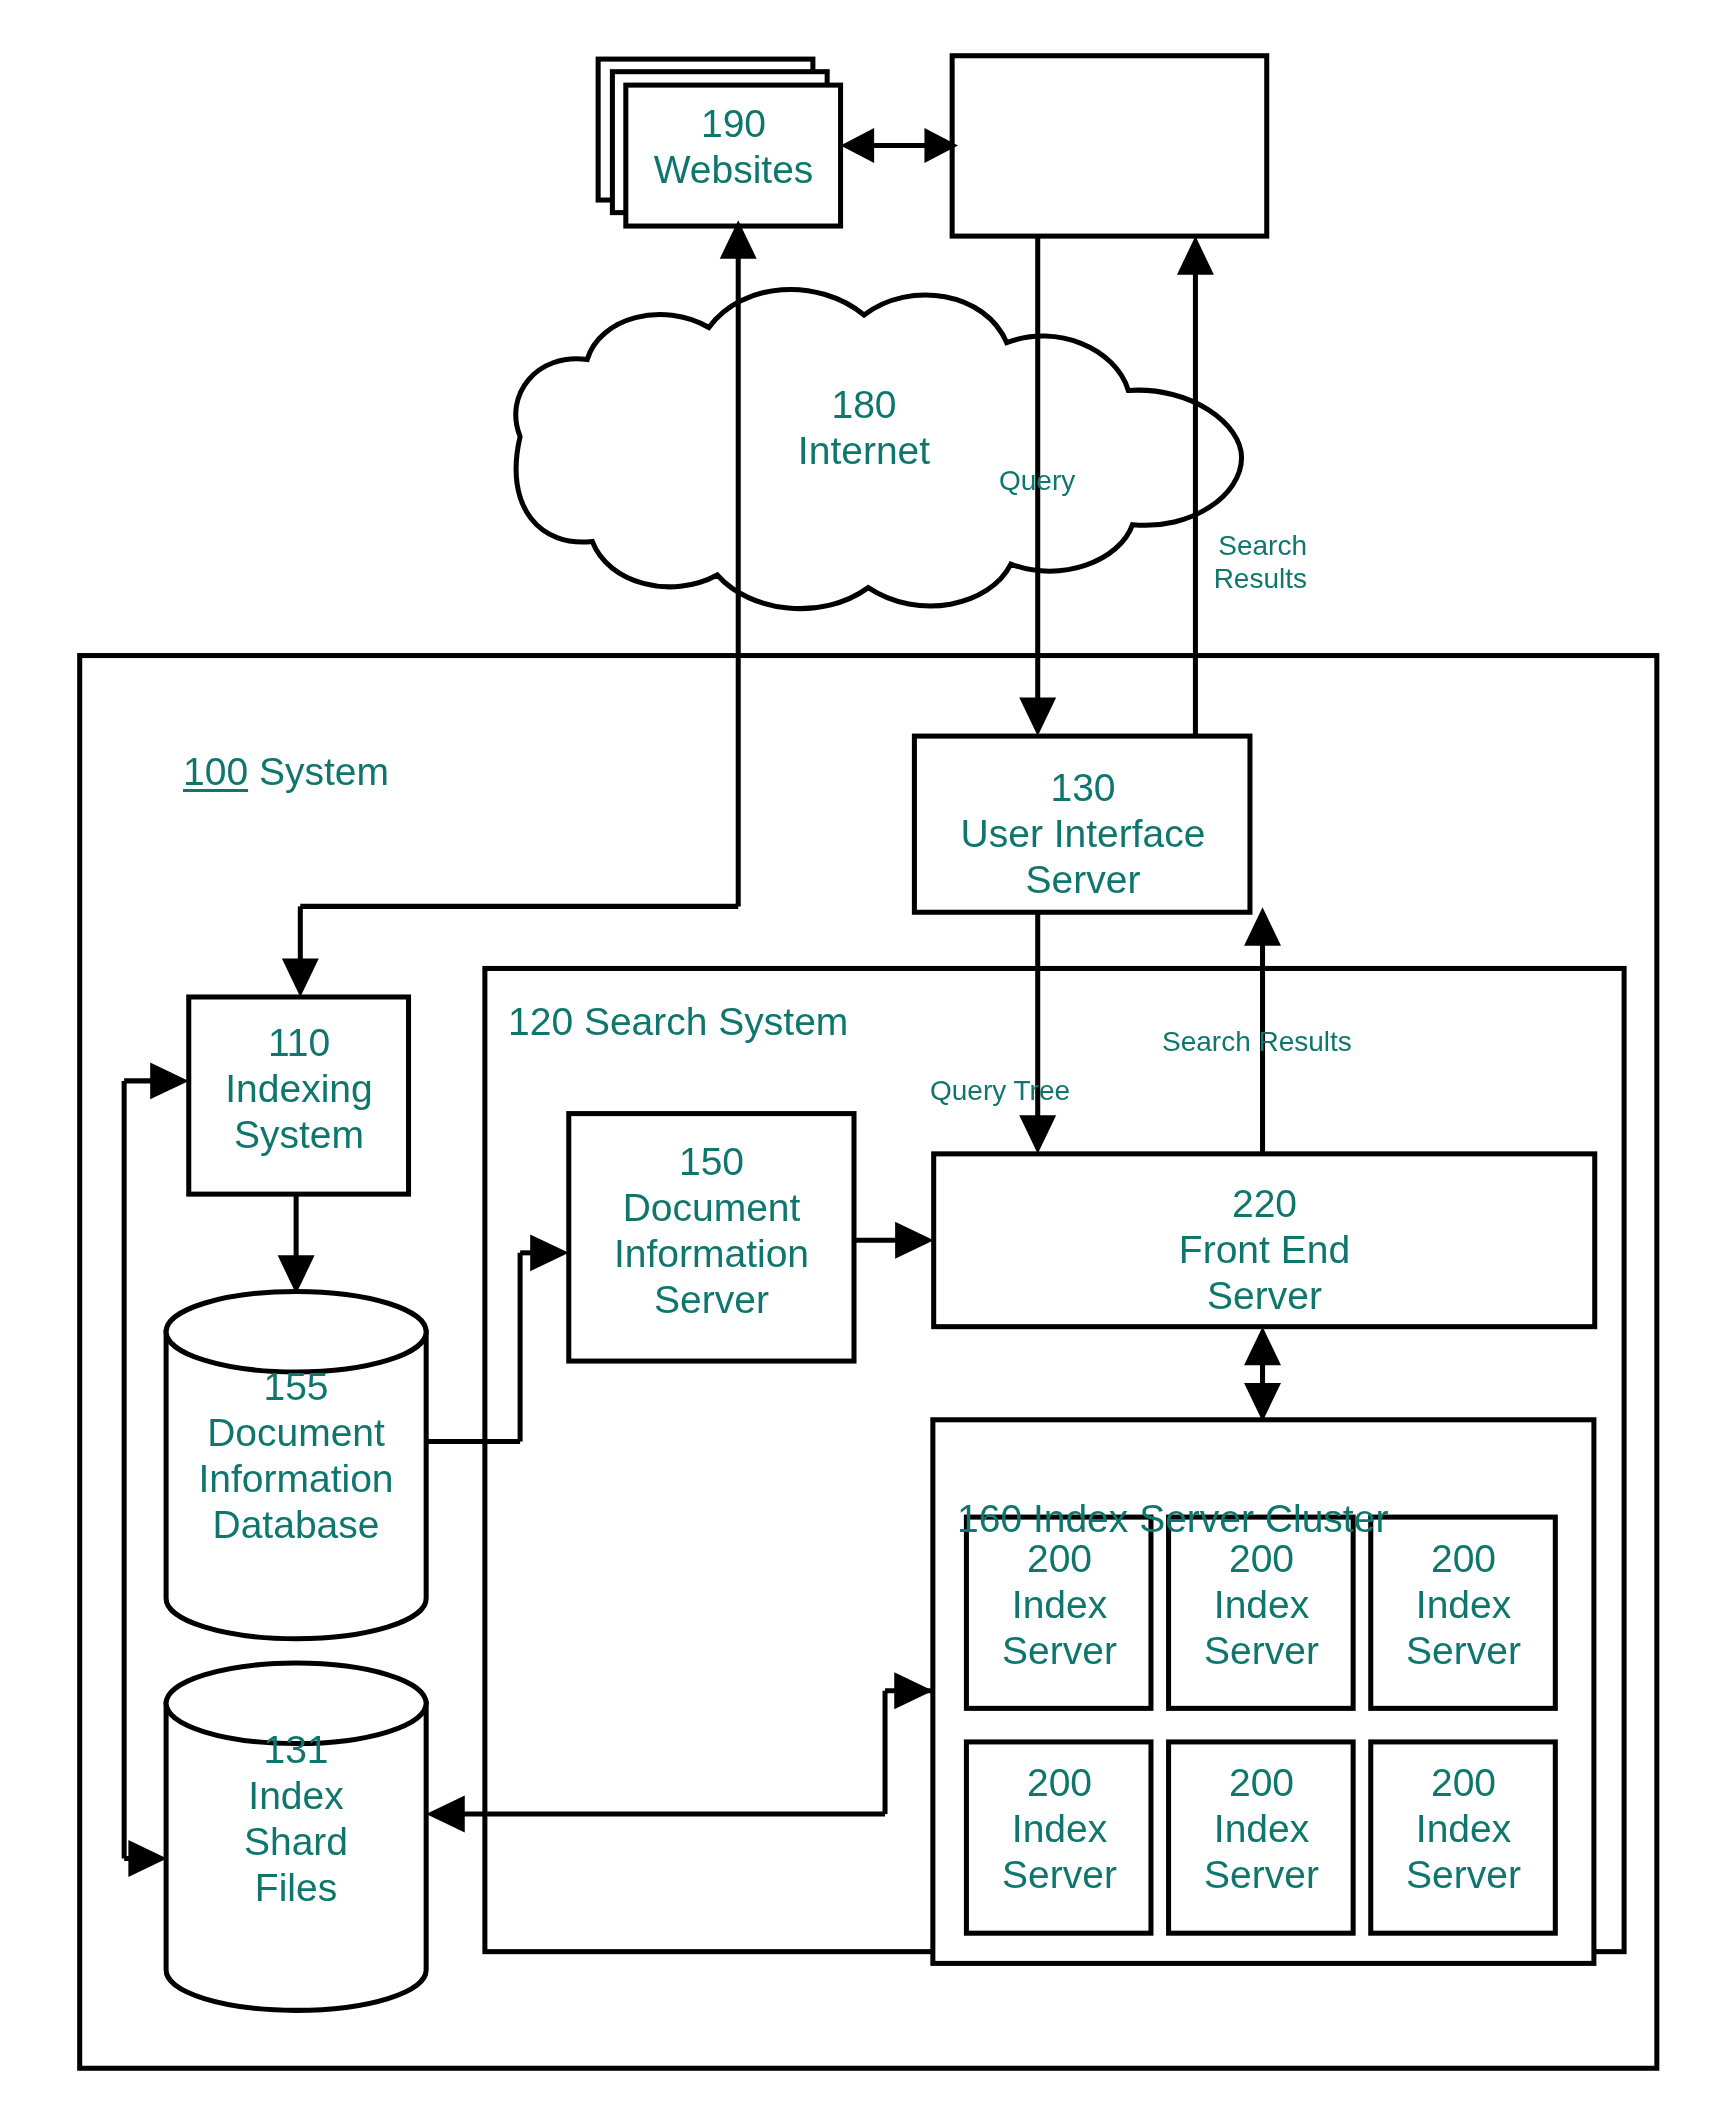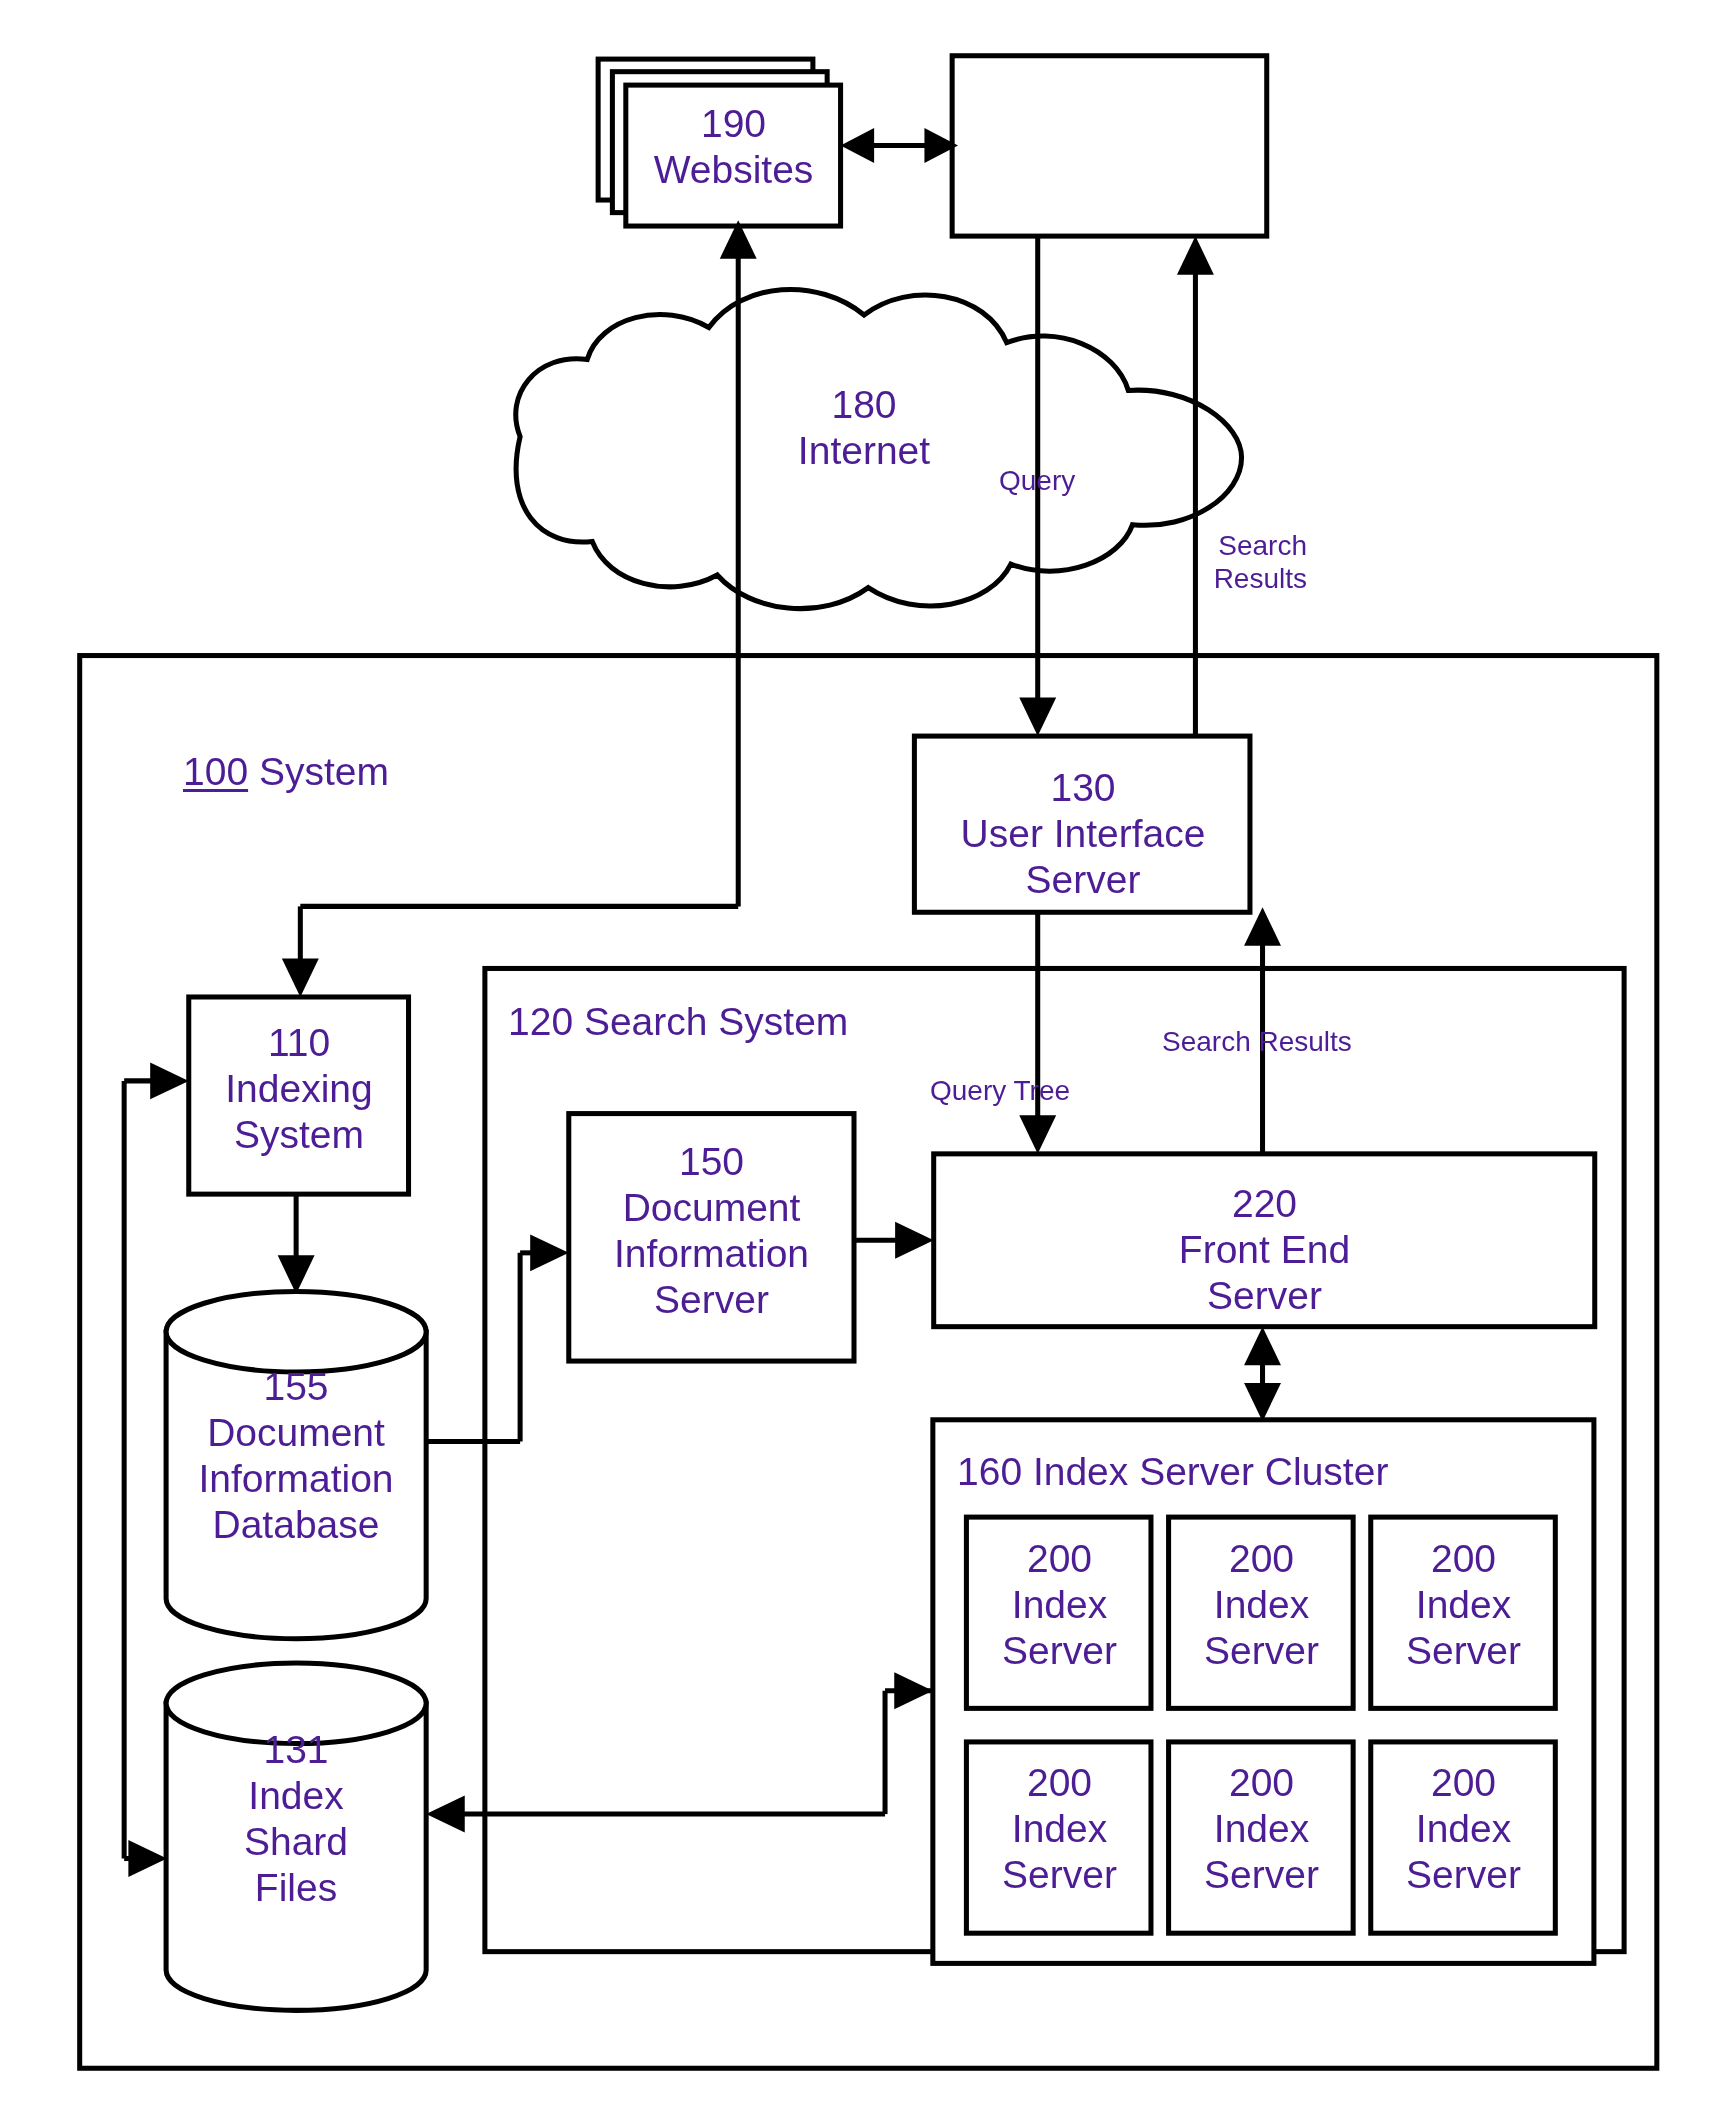--- a/index.html
+++ b/index.html
@@ -39,21 +39,21 @@
     stroke-linejoin: miter;
   }
   .arrowhead {
     fill: #000000;
     stroke: none;
   }
   .lbl {
     position: absolute;
     text-align: center;
     line-height: 1.18;
-    color: #4c1d95;
+    color: #0f766e;
     white-space: pre-line;
     pointer-events: none;
   }
   .lbl-box {
     font-size: 39px;
   }
   .lbl-container {
     font-size: 39px;
     text-align: left;
   }
@@ -206,21 +206,21 @@
 
   <div class="lbl lbl-box" style="left:569px; top:1139px; width:285px;">150
 Document
 Information
 Server</div>
 
   <div class="lbl lbl-box" style="left:934px; top:1181px; width:661px;">220
 Front End
 Server</div>
 
-  <div class="lbl lbl-container" style="left:957px; top:1449px; width:638px;">160 Index Server Cluster</div>
+  <div class="lbl lbl-container" style="left:957px; top:1496px; width:638px;">160 Index Server Cluster</div>
 
   <div class="lbl lbl-box" style="left:967px; top:1536px; width:185px;">200
 Index
 Server</div>
   <div class="lbl lbl-box" style="left:1169px; top:1536px; width:185px;">200
 Index
 Server</div>
   <div class="lbl lbl-box" style="left:1371px; top:1536px; width:185px;">200
 Index
 Server</div>

